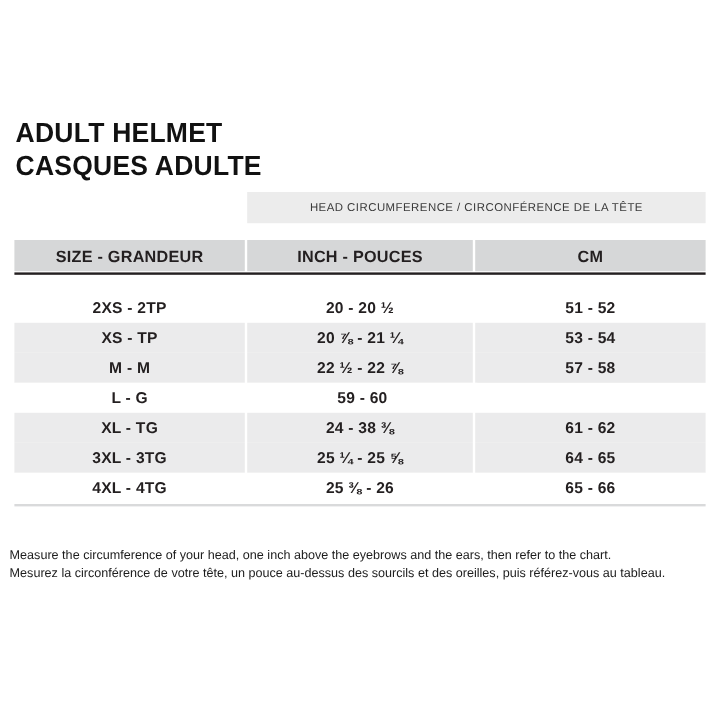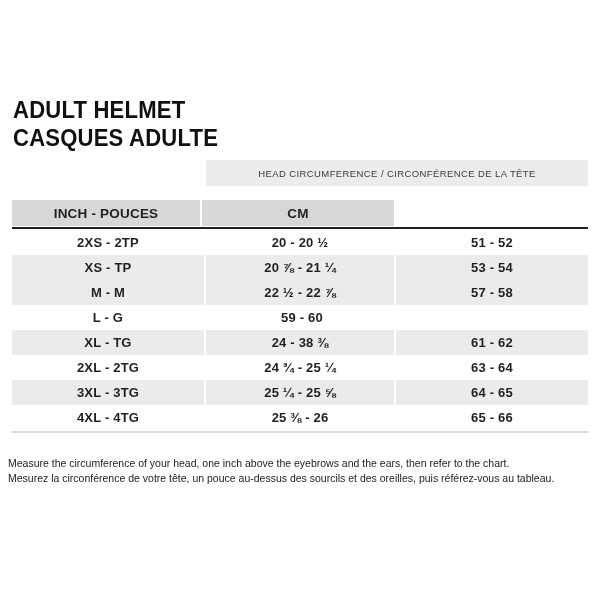--- a/index.html
+++ b/index.html
@@ -21,21 +21,21 @@
   .band-cell { width:382px; background:#ececec; display:flex; align-items:center; justify-content:center;
                font-size:9.5px; letter-spacing:0.4px; color:#3a3a3a; }
 
   .head-row { height:26px; }
   .th { background:#d6d7d8; display:flex; align-items:center; justify-content:center;
         font-size:13.5px; font-weight:bold; letter-spacing:0.2px; }
   .c1 { width:192px; } .c2 { width:188px; } .c3 { width:192px; }
 
   .head-underline { height:2px; background:#231f20; margin-top:1px; }
 
-  .data-rows { margin-top:1px; }
+  .data-rows { margin-top:15px; }
   .data-row { height:25px; }
   .td { display:flex; align-items:center; justify-content:center;
         font-size:13px; font-weight:bold; background:#ffffff; letter-spacing:0.2px; }
   .data-row.alt .td { background:#ebebec; }
 
   .bottom-border { height:2px; background:#d9dadb; margin-top:1px; }
 
   .footer { position:absolute; left:8px; top:456px; width:576px;
             font-size:10.5px; line-height:15px; color:#1c1c1c; }
 </style>
@@ -50,20 +50,21 @@
   </div>
 
   <div class="tbl">
 
     <div class="tr band-row">
       <div class="band-blank"></div>
       <div class="band-cell">HEAD CIRCUMFERENCE / CIRCONFÉRENCE DE LA TÊTE</div>
     </div>
 
     <div class="tr head-row">
+      <div class="th c1">SIZE - GRANDEUR</div>
       <div class="th c2">INCH - POUCES</div>
       <div class="th c3">CM</div>
     </div>
 
     <div class="head-underline"></div>
 
     <div class="data-rows">
 
       <div class="tr data-row">
         <div class="td c1">2XS - 2TP</div>
@@ -88,25 +89,20 @@
         <div class="td c1">L - G</div>
         <div class="td c3">59 - 60</div>
       </div>
 
       <div class="tr data-row alt">
         <div class="td c1">XL - TG</div>
         <div class="td c2">24 - 38 ⅜</div>
         <div class="td c3">61 - 62</div>
       </div>
 
-      <div class="tr data-row">
-        <div class="td c1">2XL - 2TG</div>
-        <div class="td c2">24 ¾ - 25 ¼</div>
-        <div class="td c3">63 - 64</div>
-      </div>
 
       <div class="tr data-row alt">
         <div class="td c1">3XL - 3TG</div>
         <div class="td c2">25 ¼ - 25 ⅝</div>
         <div class="td c3">64 - 65</div>
       </div>
 
       <div class="tr data-row">
         <div class="td c1">4XL - 4TG</div>
         <div class="td c2">25 ⅜ - 26</div>

